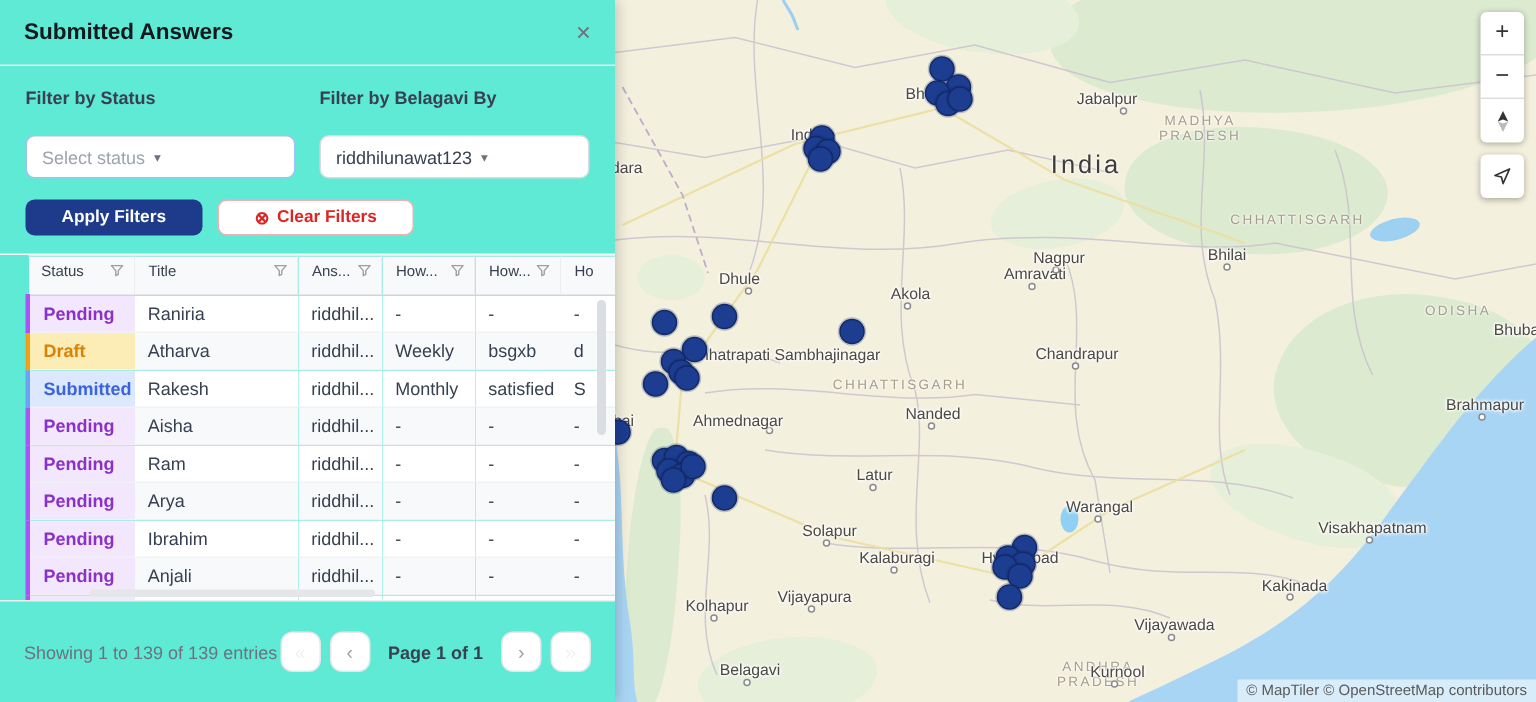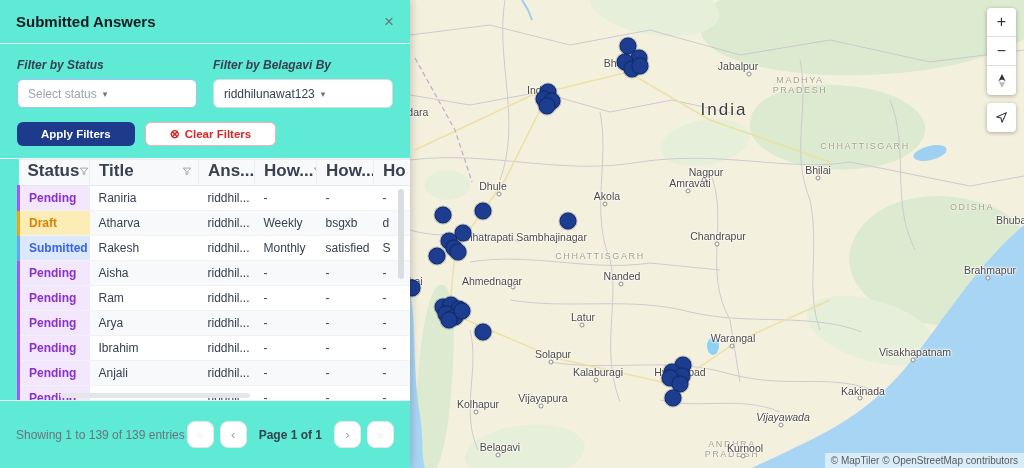--- a/index.html
+++ b/index.html
@@ -10,38 +10,38 @@
   .panel { position:absolute; left:0; top:0; width:410px; height:468px; background:#5eead4;
            box-shadow:2px 0 8px rgba(0,0,0,.18); z-index:10; display:flex; flex-direction:column; }
   .panel-header { height:44px; border-bottom:1px solid #e9ecef; display:flex; align-items:center;
                   justify-content:space-between; padding:0 16px; flex:0 0 auto; }
   .panel-title { font-size:15px; font-weight:bold; color:#14181f; }
   .close-btn { font-size:17px; color:#6b7280; cursor:pointer; line-height:1; background:none; border:none; }
 
   .filters { padding:14px 17px 12px; border-bottom:1px solid #f1f3f5; flex:0 0 auto; }
   .filter-row { display:flex; gap:16px; }
   .filter-col { display:flex; flex-direction:column; }
-  .filter-label { font-size:12px; font-weight:bold; color:#374151; margin-bottom:7px;font-style:italic; }
+  .filter-label { font-size:12px; font-weight:bold; color:#374151; margin-bottom:18px; }
   .select-box { height:29px; border-radius:6px; font-size:12px; display:flex; align-items:center;
                 padding:0 10px; background:#fff; cursor:pointer; }
   .select-status { width:180px; border:1px solid #9fc1f5; color:#9ca3af; }
   .select-answered { width:180px; border:1px solid #d7dbe0; color:#374151; }
   .caret { margin-left:6px; font-size:9px; color:#6b7280; }
   .btn-row { display:flex; gap:10px; margin-top:14px; }
   .btn { height:24px; border-radius:6px; font-size:11.5px; font-weight:bold; display:flex;
          align-items:center; padding:0 24px; cursor:pointer; border:none; }
   .btn-apply { background:#1e3a8a; color:#fff; }
   .btn-clear { background:#fff; color:#dc2626; border:1px solid #f3b0b0; gap:5px; }
   .clear-ico { font-size:12px; line-height:1; color:#dc2626; }
 
   
   .table-wrap { position:relative; flex:1 1 auto; overflow:hidden; padding:0 0 0 17px; }
   table { border-collapse:collapse; table-layout:fixed; width:376px; font-size:12px; }
   thead th { background:#f8f9fa; border-top:1px solid #e9ecef; border-bottom:1px solid #e5e7eb;
-             text-align:left; font-size:17px; font-weight:bold; color:#374151; height:26px;
+             text-align:left; font-size:10px; font-weight:normal; color:#374151; height:26px;
              padding:0 6px 4px 9px; white-space:nowrap; overflow:hidden; position:relative; }
   thead th .th-inner { display:flex; align-items:center; justify-content:space-between; }
   thead th + th { border-left:1px solid #eceef0; }
   tbody td { height:25px; padding:0 6px 0 9px; color:#374151; border-bottom:1px solid #f1f2f4;
              white-space:nowrap; overflow:hidden; }
   tbody tr.alt td.plain { background:#f8f9fb; }
   td.plain { background:#fff; }
   td.status-cell { font-weight:bold; font-size:12px; border-left:3px solid transparent; }
   .st-pending   { color:#8b30c9; background:#f2e7fd; border-left-color:#a855f7 !important; }
   .st-draft     { color:#d98206; background:#fcecb6; border-left-color:#f0a11a !important; }
@@ -181,21 +181,21 @@
       <div class="city-dot" style="left: 66px; top: 412px;"></div>
       <div class="city-label" style="left: 68px; top: 404px;">Kolhapur</div>
       <div class="city-dot" style="left: 88px; top: 455px;"></div>
       <div class="city-label" style="left: 90px; top: 447px;">Belagavi</div>
       <div class="city-dot" style="left: 322px; top: 346px;"></div>
       <div class="city-label" style="left: 323px; top: 338px;">Warangal</div>
       <div class="city-label" style="left: 270px; top: 372px;">Hyderabad</div>
       <div class="city-dot" style="left: 333px; top: 456px;"></div>
       <div class="city-label" style="left: 335px; top: 448px;">Kurnool</div>
       <div class="city-dot" style="left: 371px; top: 425px;"></div>
-      <div class="city-label" style="left: 373px; top: 417px; font-style: italic;">Vijayawada</div>
+      <div class="city-label" style="left: 373px; top: 417px;">Vijayawada</div>
       <div class="city-dot" style="left: 450px; top: 398px;"></div>
       <div class="city-label" style="left: 453px; top: 391px;">Kakinada</div>
       <div class="city-dot" style="left: 503px; top: 360px;"></div>
       <div class="city-label" style="left: 505px; top: 352px;">Visakhapatnam</div>
       <div class="city-dot" style="left: 578px; top: 278px;"></div>
       <div class="city-label" style="left: 580px; top: 270px;">Brahmapur</div>
       <div class="city-label" style="left: 618px; top: 220px;">Bhubaneswar</div>
     </div>
 
   <div id="map-markers">

